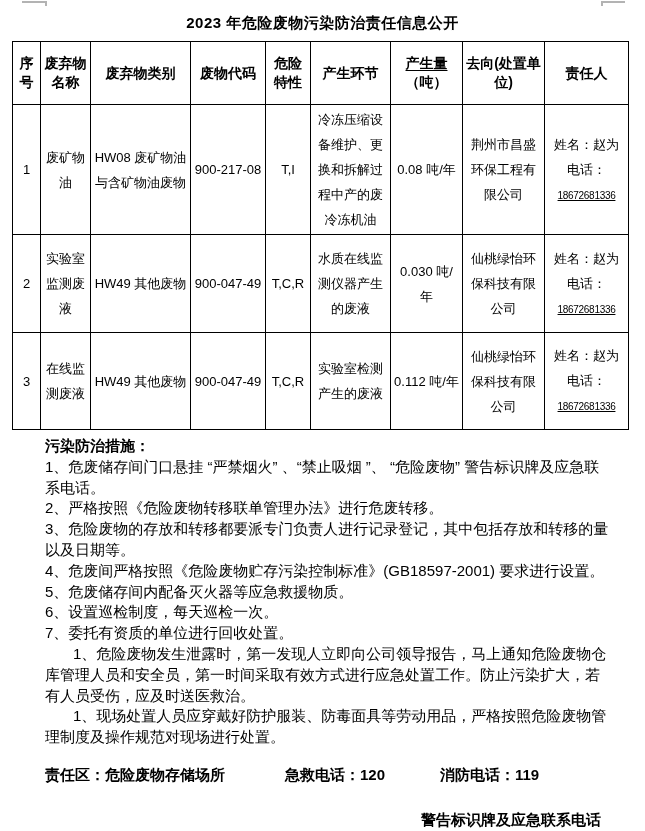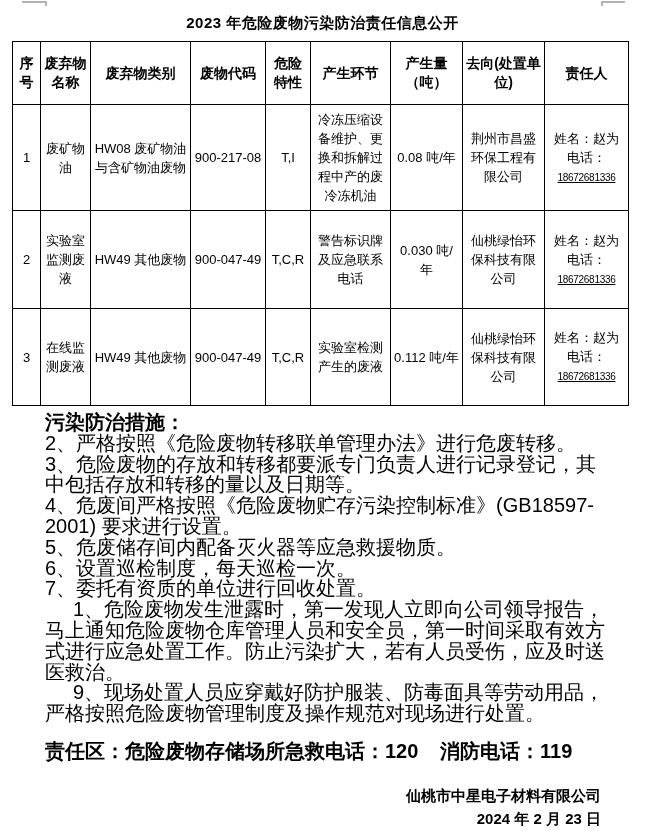--- a/index.html
+++ b/index.html
@@ -20,34 +20,34 @@
   }
 
   table.waste{
     border-collapse:collapse;table-layout:fixed;
     margin-left:12px;width:498px;
   }
   table.waste td,table.waste th{
     border:1px solid #000;
     text-align:center;vertical-align:middle;
     padding:2px 3px;
-    font-size:13px;line-height:19px;
+    font-size:13px;line-height:25px;
     word-break:break-word;overflow-wrap:break-word;
   }
   table.waste th{font-size:14px;font-weight:bold;line-height:19px;}
   tr.hdr{height:63px;}
   tr.r1{height:106px;}
   tr.r2{height:98px;}
   tr.r3{height:97px;}
-  .u{text-underline-offset:2px;}
+  .u{text-decoration:underline;text-underline-offset:2px;}
   .resp-tel{font-size:10px;letter-spacing:-0.3px;text-decoration:underline;}
 
   .body-text{
     margin:6px 35px 0 45px;
-    font-size:20px;line-height:20.8px;
+    font-size:15px;line-height:20.8px;
   }
   .body-text p{margin:0;}
   .bold{font-weight:bold;}
   .indent{text-indent:28px;}
   .footer-line{
     margin-top:17px;font-weight:bold;
     display:flex;
   }
   .footer-line .seg1{width:240px;}
   .footer-line .seg2{width:155px;}
@@ -107,21 +107,21 @@
       <span>电话：</span><br>
       <span class="resp-tel">18672681336</span>
     </td>
   </tr>
   <tr class="r2">
     <td>2</td>
     <td>实验室监测废液</td>
     <td>HW49 其他废物</td>
     <td>900-047-49</td>
     <td>T,C,R</td>
-    <td>警告标识牌及应急联系电话</td>
+    <td>水质在线监测仪器产生的废液</td>
     <td>0.030 吨/年</td>
     <td>仙桃绿怡环保科技有限公司</td>
     <td>
       <span>姓名：赵为</span><br>
       <span>电话：</span><br>
       <span class="resp-tel">18672681336</span>
     </td>
   </tr>
   <tr class="r3">
     <td>3</td>
@@ -136,32 +136,33 @@
       <span>姓名：赵为</span><br>
       <span>电话：</span><br>
       <span class="resp-tel">18672681336</span>
     </td>
   </tr>
 </tbody>
   </table>
 
 <div class="body-text">
   <p class="bold">污染防治措施：</p>
+  <p>1、危废储存间门口悬挂 “严禁烟火” 、“禁止吸烟 ”、 “危险废物” 警告标识牌及应急联系电话。</p>
   <p>2、严格按照《危险废物转移联单管理办法》进行危废转移。</p>
   <p>3、危险废物的存放和转移都要派专门负责人进行记录登记，其中包括存放和转移的量以及日期等。</p>
   <p>4、危废间严格按照《危险废物贮存污染控制标准》(GB18597-2001) 要求进行设置。</p>
   <p>5、危废储存间内配备灭火器等应急救援物质。</p>
   <p>6、设置巡检制度，每天巡检一次。</p>
   <p>7、委托有资质的单位进行回收处置。</p>
   <p class="indent">1、危险废物发生泄露时，第一发现人立即向公司领导报告，马上通知危险废物仓库管理人员和安全员，第一时间采取有效方式进行应急处置工作。防止污染扩大，若有人员受伤，应及时送医救治。</p>
-  <p class="indent">9、现场处置人员应穿戴好防护服装、防毒面具等劳动用品，严格按照危险废物管理制度及操作规范对现场进行处置。</p>
+  <p class="indent">1、现场处置人员应穿戴好防护服装、防毒面具等劳动用品，严格按照危险废物管理制度及操作规范对现场进行处置。</p>
 
   <div class="footer-line">
     <span class="seg1">责任区：危险废物存储场所</span>
     <span class="seg2">急救电话：120</span>
     <span class="seg3">消防电话：119</span>
   </div>
 </div>
 
 <div class="sign">
-  <p>仙桃市中星电子材料有限公司</p>
+  <p>警告标识牌及应急联系电话</p>
   <p>2024 年 2 月 23 日</p>
 </div>
 
 </body></html>

